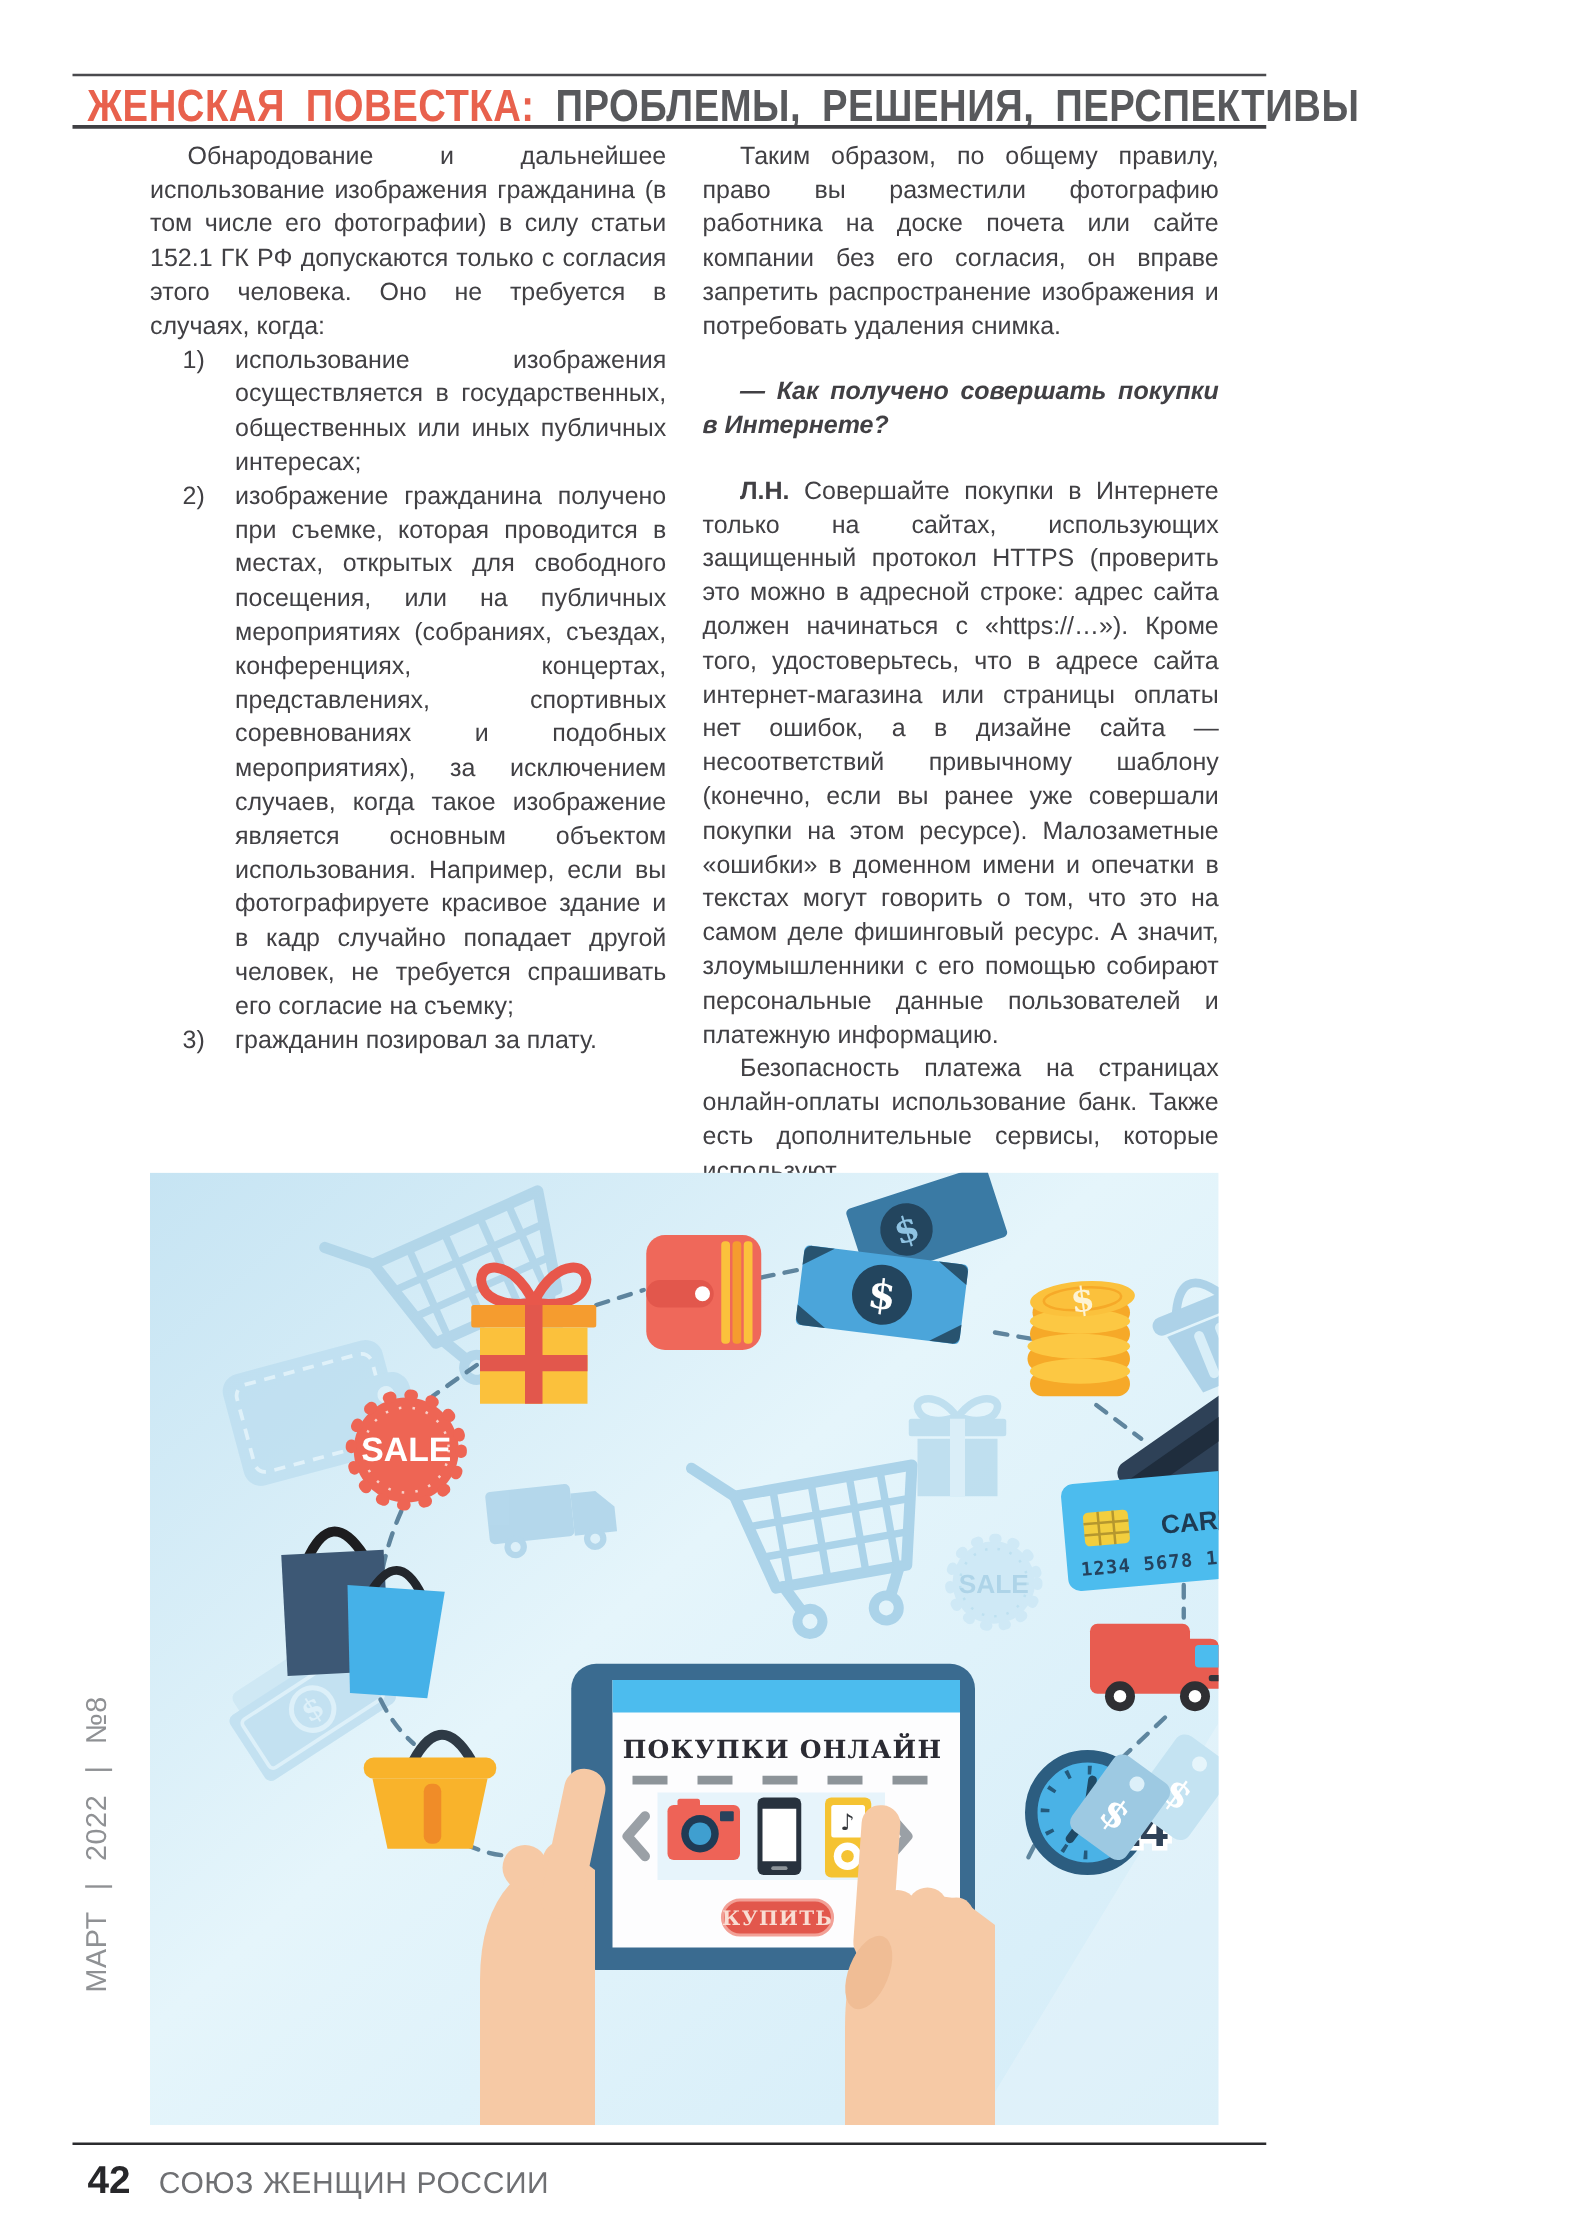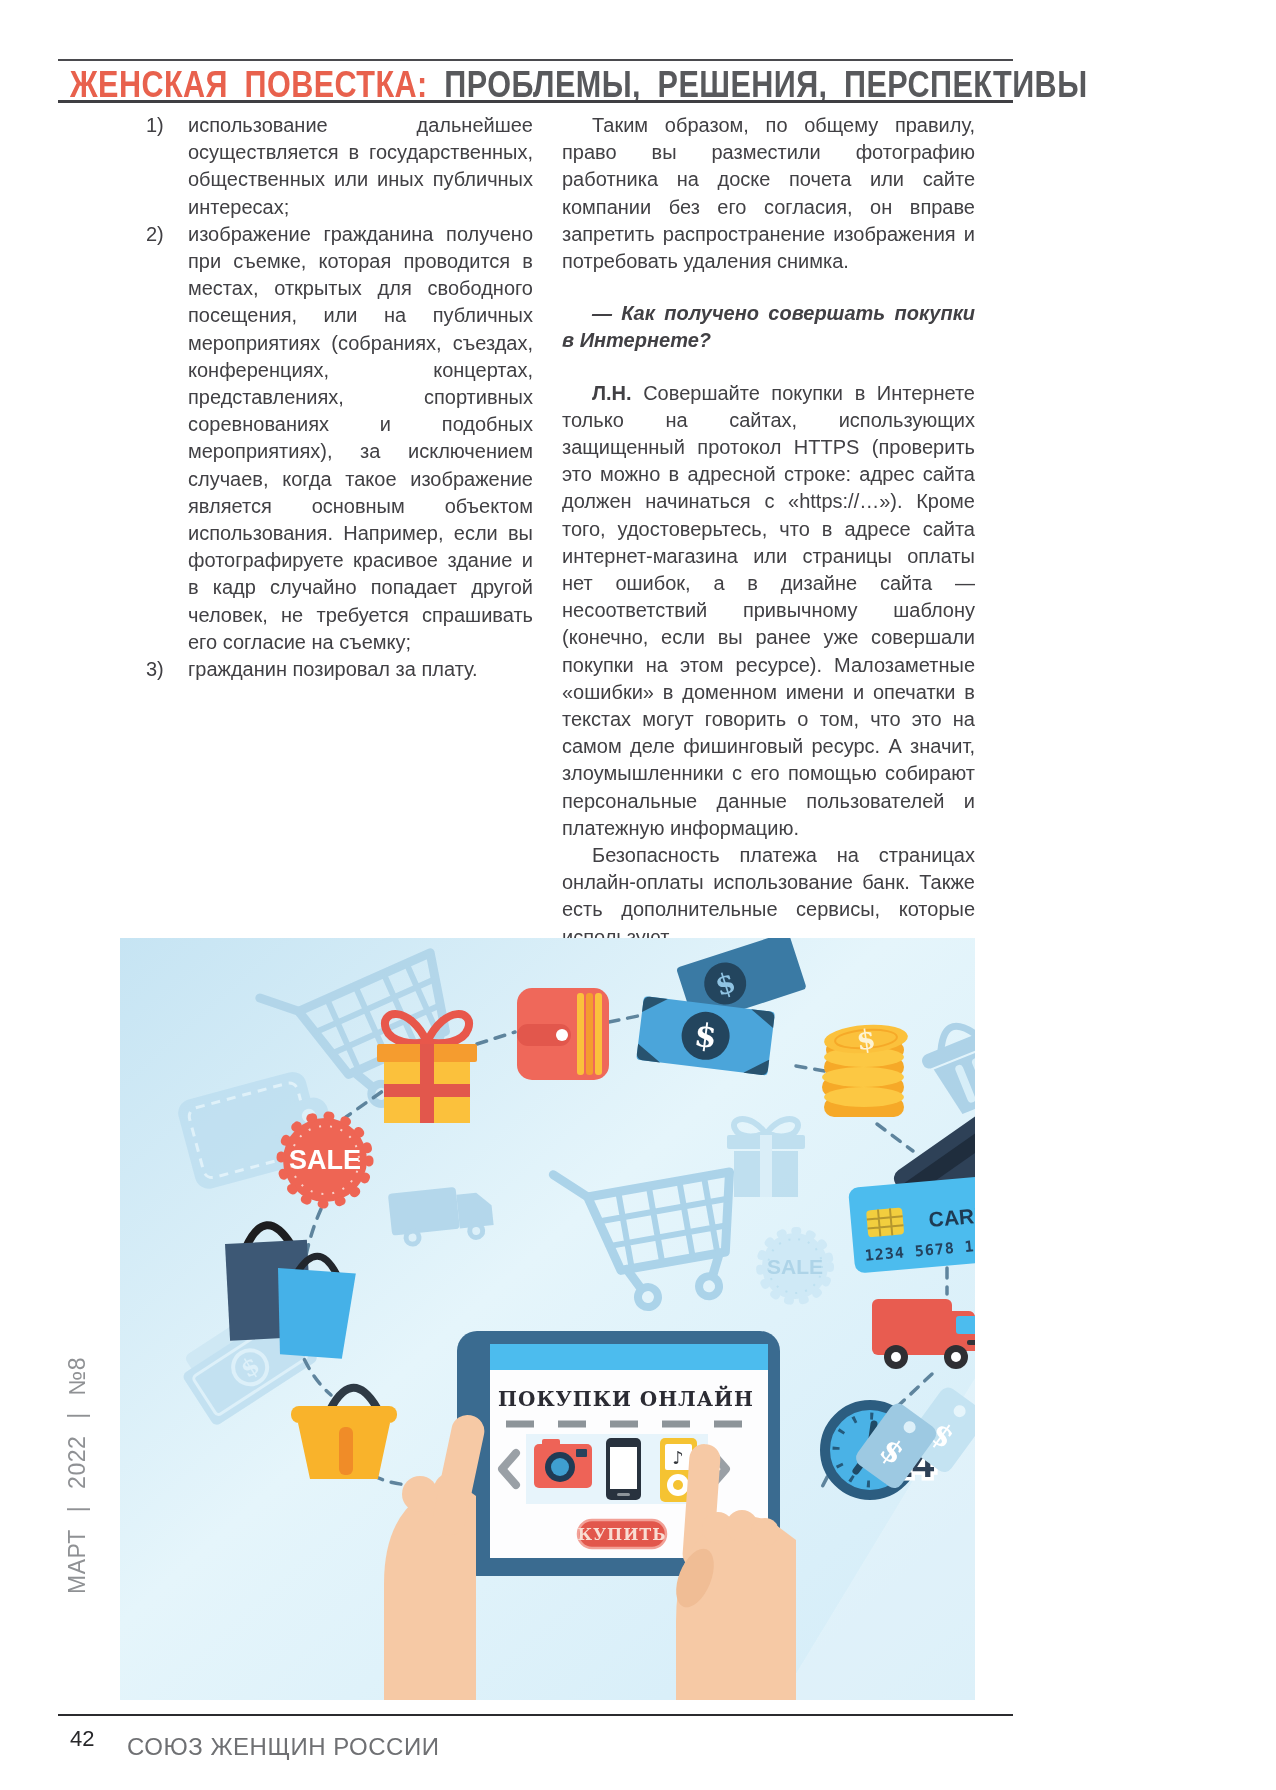--- a/index.html
+++ b/index.html
@@ -26,40 +26,41 @@
   .initials{font-weight:bold;}
   
   .illo{position:absolute;left:120px;top:938px;width:855px;height:762px;overflow:hidden;}
   .illo svg{display:block;}
   
   .side-meta{position:absolute;left:64px;top:1594px;transform:rotate(-90deg);
              transform-origin:left top;white-space:nowrap;color:#8f9194;
              font-size:23px;word-spacing:10px;letter-spacing:.5px;}
   
   .foot-rule{position:absolute;left:58px;top:1714px;width:955px;height:2px;background:#2b2b2e;}
-  .page-num{position:absolute;left:70px;top:1726px;font-size:22px;font-weight:normal;color:#27272a;}
+  .page-num{position:absolute;left:70px;top:1726px;font-size:31px;font-weight:bold;color:#27272a;}
   .edition{position:absolute;left:127px;top:1733px;font-size:24px;color:#6f7073;letter-spacing:.5px;}
 </style>
 </head>
 <body>
 
 <div class="page">
 
   <div class="top-rule"></div>
   <div class="masthead">
     <span class="accent">ЖЕНСКАЯ ПОВЕСТКА:</span>
     <span class="rest">ПРОБЛЕМЫ, РЕШЕНИЯ, ПЕРСПЕКТИВЫ</span>
   </div>
   <div class="head-rule"></div>
 
   <div class="columns">
     <div class="col">
+      <p>Обнародование и дальнейшее использование изображения гражданина (в том числе его фотографии) в силу статьи 152.1 ГК РФ допускаются только с согласия этого человека. Оно не требуется в случаях, когда:</p>
       <div class="li">
         <span class="num">1)</span>
-        <span class="tx">использование дальнейшее осуществляется в государственных, общественных или иных публичных интересах;</span>
+        <span class="tx">использование изображения осуществляется в государственных, общественных или иных публичных интересах;</span>
       </div>
       <div class="li">
         <span class="num">2)</span>
         <span class="tx">изображение гражданина получено при съемке, которая проводится в местах, открытых для свободного посещения, или на публичных мероприятиях (собраниях, съездах, конференциях, концертах, представлениях, спортивных соревнованиях и подобных мероприятиях), за исключением случаев, когда такое изображение является основным объектом использования. Например, если вы фотографируете красивое здание и в кадр случайно попадает другой человек, не требуется спрашивать его согласие на съемку;</span>
       </div>
       <div class="li">
         <span class="num">3)</span>
         <span class="tx">гражданин позировал за плату.</span>
       </div>
     </div>

